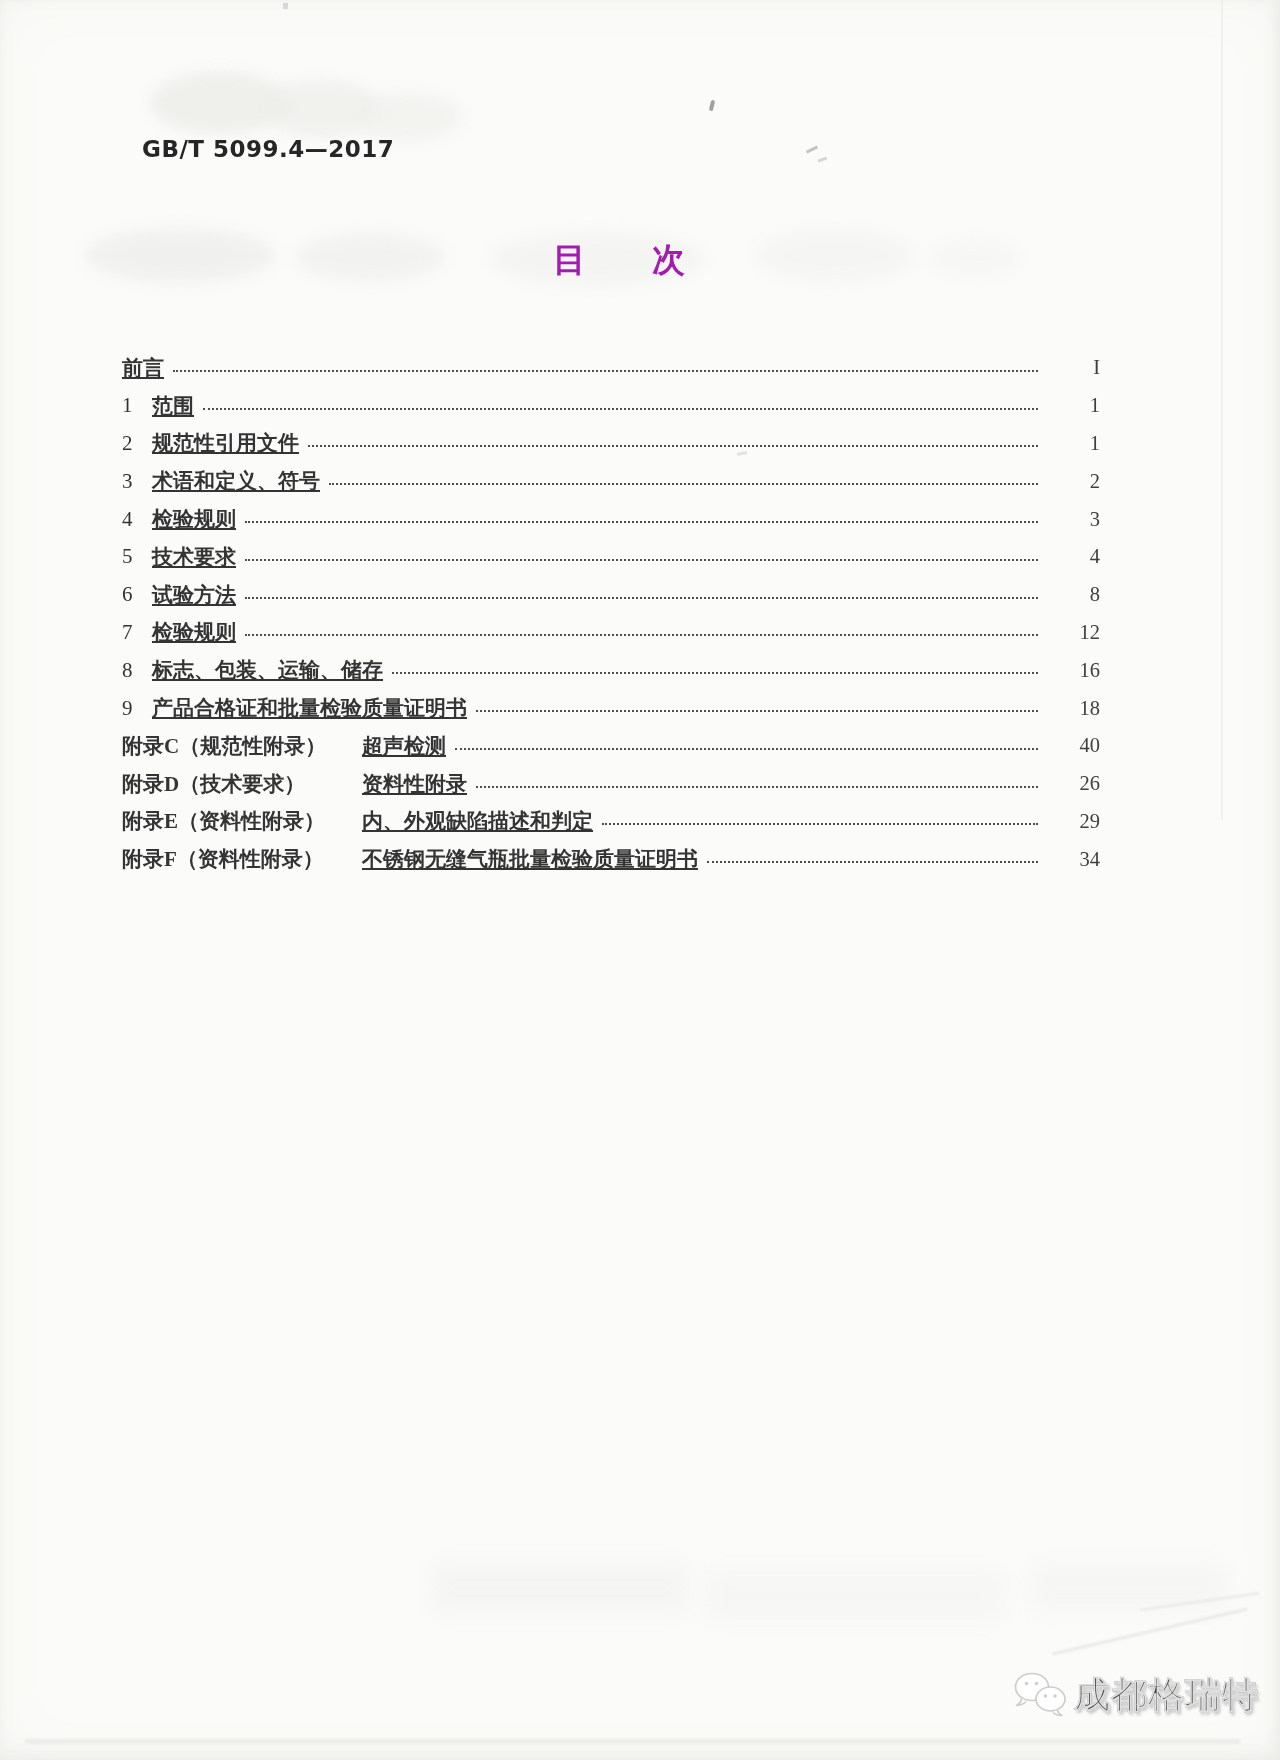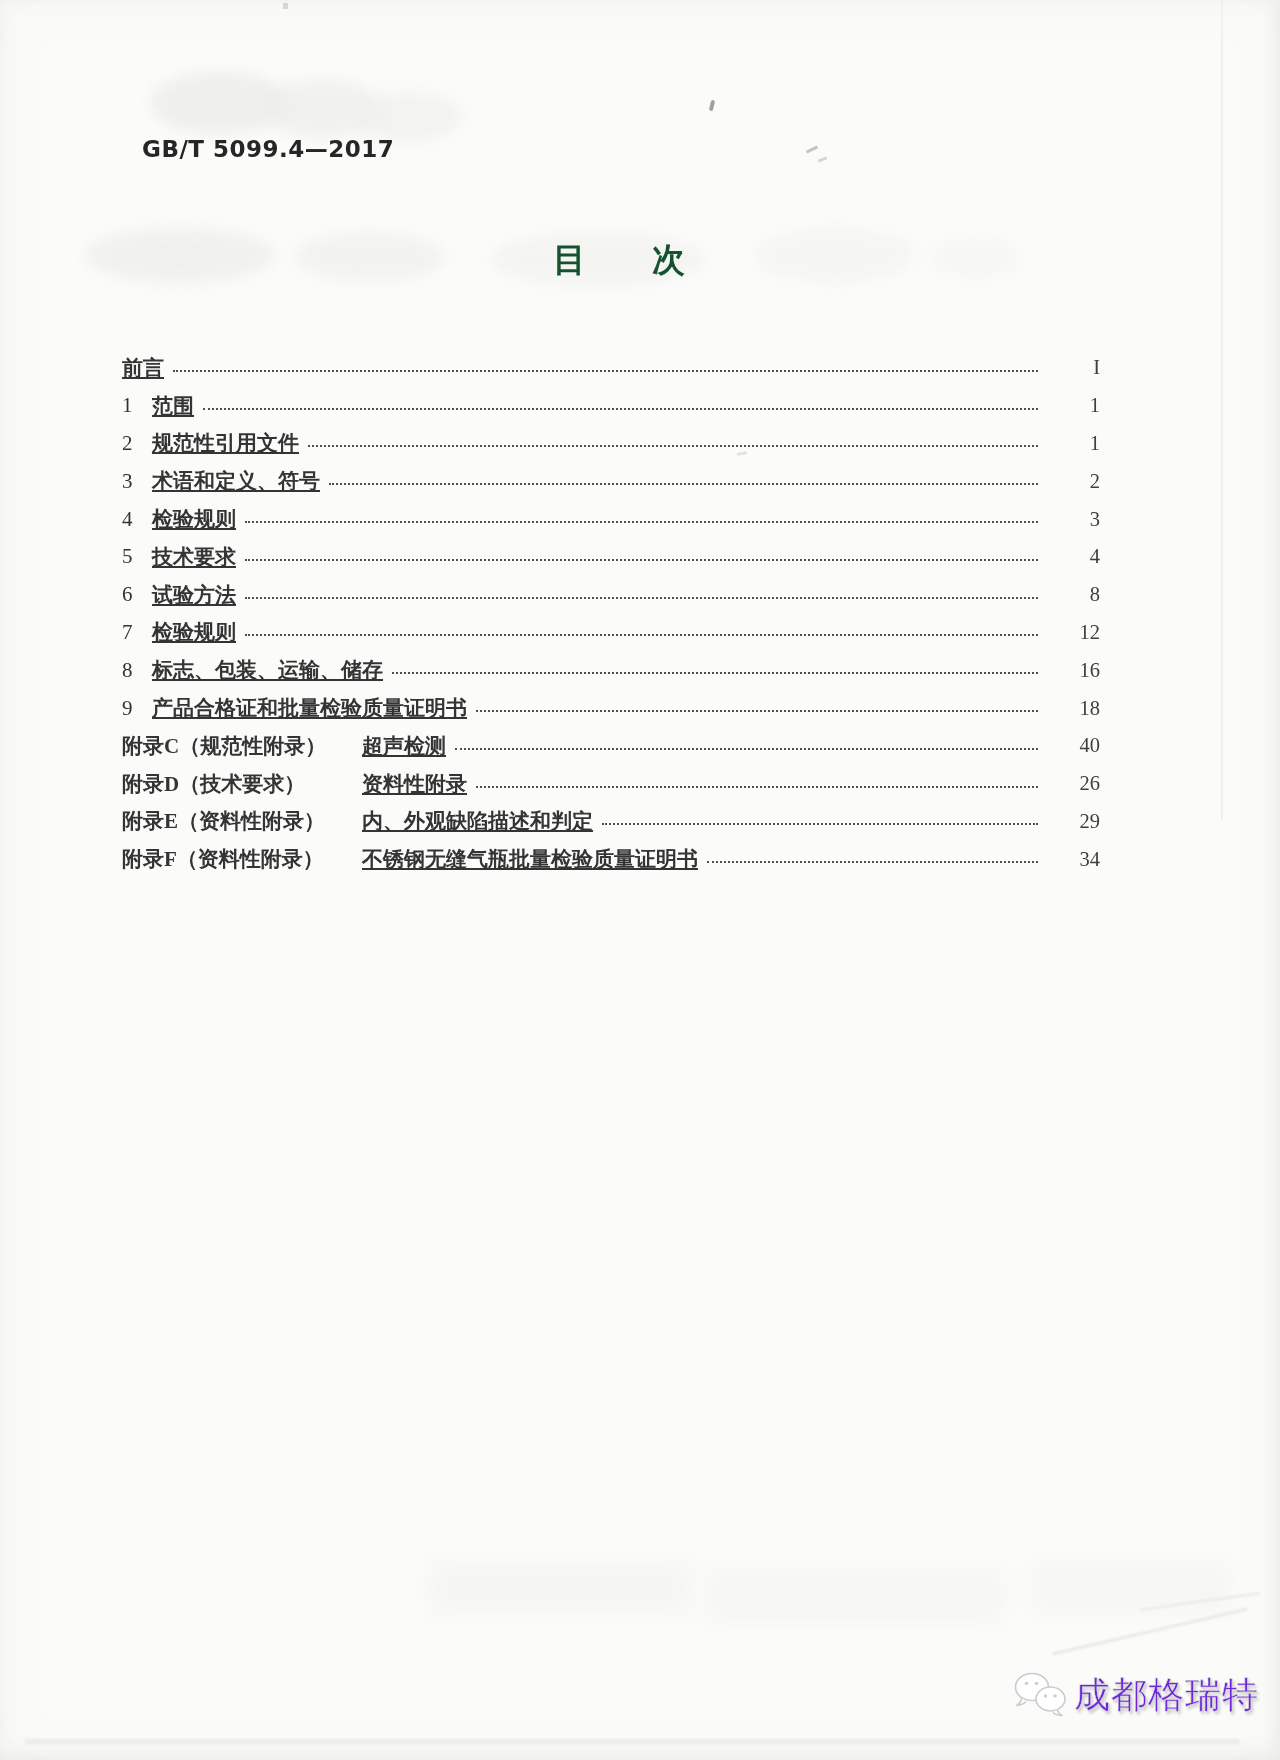--- a/index.html
+++ b/index.html
@@ -19,21 +19,21 @@
   
   .std-no{
     position:absolute;left:122px;top:136px;
     font-family:"DejaVu Sans","Liberation Sans",sans-serif;
     font-weight:bold;font-size:23px;letter-spacing:.5px;color:#262626;margin-left:20px;
   }
   
   .title{
     position:absolute;left:553px;top:242px;margin:0;
     font-family:"DejaVu Sans","Liberation Sans",sans-serif;
-    font-size:33px;font-weight:700;line-height:1.1;color:#14532d;
+    font-size:33px;font-weight:700;line-height:1.1;color:#a21caf;
     white-space:pre;
   }
   
   .toc{
     position:absolute;left:122px;right:180px;top:349px;
     color:#343434;
   }
   .toc-row{
     display:flex;align-items:center;height:37.8px;
     font-size:21px;font-weight:600;
@@ -53,22 +53,22 @@
     font-family:"Liberation Serif",serif;font-weight:normal;
     font-size:20.5px;color:#3f3f3f;
   }
   
   .watermark{
     position:absolute;left:1012px;top:1670px;
     display:flex;align-items:center;gap:6px;
   }
   .wm-text{
     font-family:"DejaVu Sans","Liberation Sans",sans-serif;
-    font-size:36px;font-weight:400;letter-spacing:1px;
-    color:#6d28d9;
+    font-size:36px;font-weight:700;letter-spacing:1px;
+    color:#404040;
     -webkit-text-stroke:.6px #dedede;
     text-shadow:1px 1px 0 #d8d8d8, 2px 3px 3px #c6c6c6;
   }
   
   .art{position:absolute;pointer-events:none;}
   .blur{border-radius:50%;filter:blur(7px);}
   .s1{left:150px;top:72px;width:140px;height:62px;background:#ebebe8;opacity:.75;}
   .s2{left:262px;top:80px;width:120px;height:58px;background:#ededea;opacity:.7;}
   .s3{left:352px;top:92px;width:110px;height:50px;background:#efefec;opacity:.65;}
   .g1{left:85px;top:228px;width:190px;height:55px;background:#e7e7e4;opacity:.5;}

